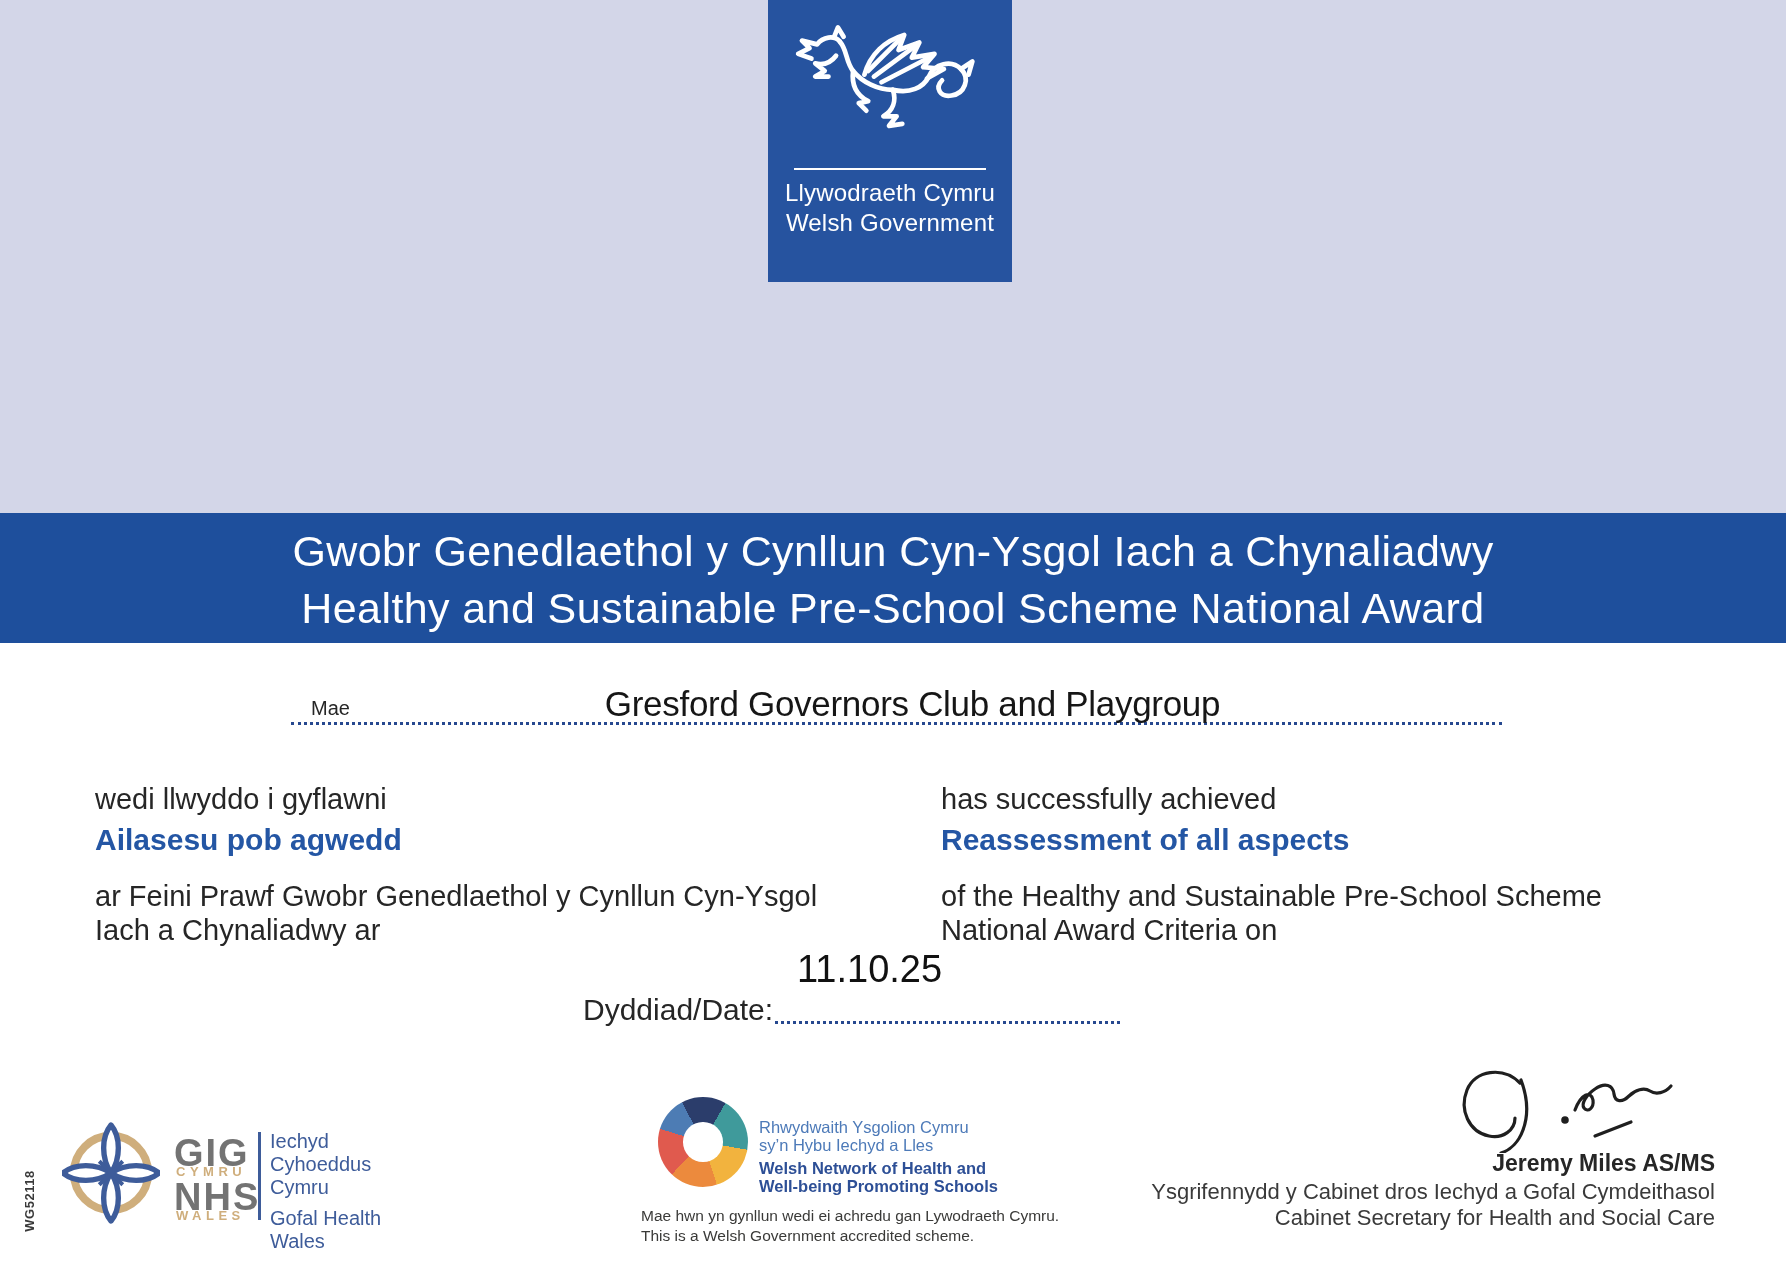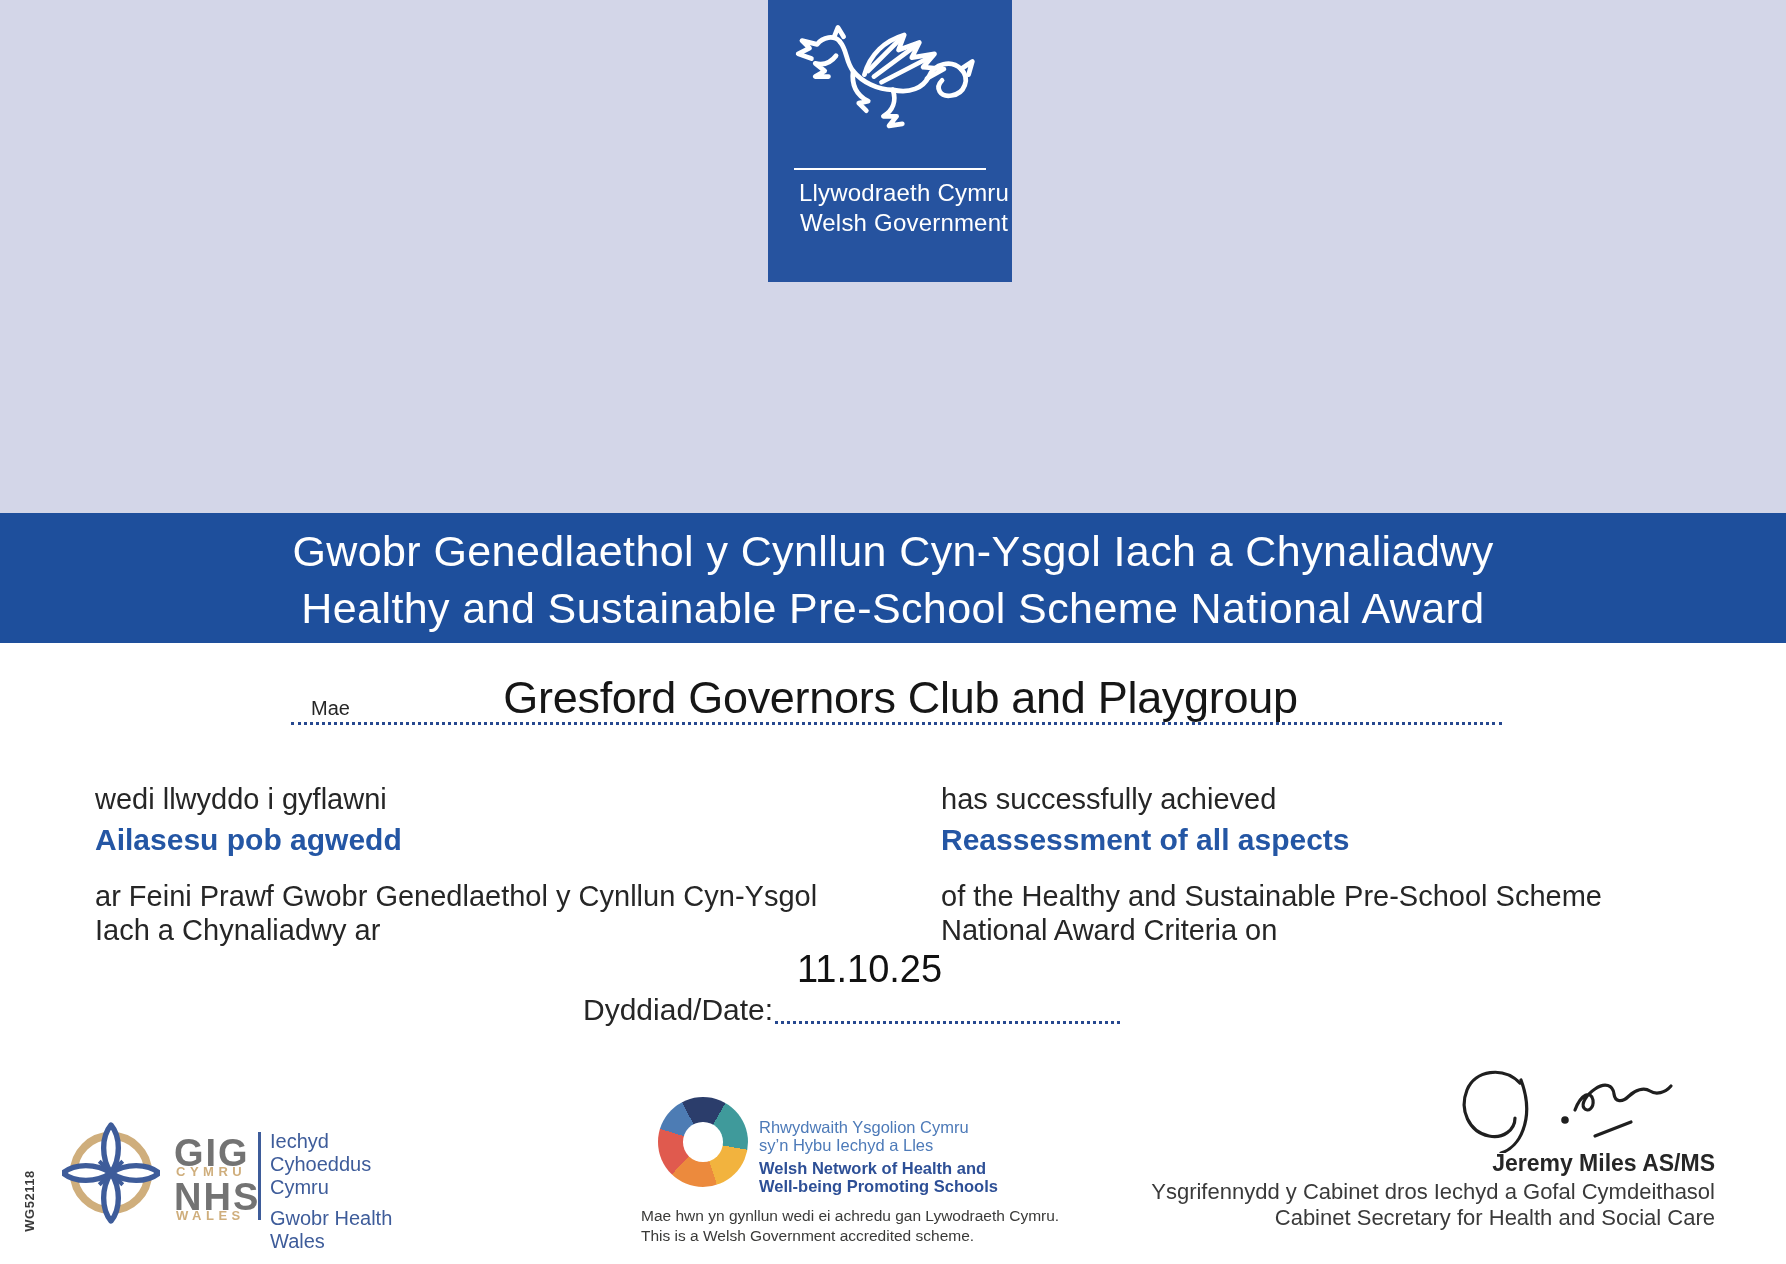--- a/index.html
+++ b/index.html
@@ -6,34 +6,34 @@
   .cert{position:relative;width:1786px;height:1264px;background:#ffffff;
         font-family:"Liberation Sans",sans-serif;overflow:hidden;}
 
   
   .top-band{position:absolute;left:0;top:0;width:1786px;height:513px;background:#d3d6e8;}
 
   
   .wg-box{position:absolute;left:768px;top:0;width:244px;height:282px;background:#26539f;}
   .wg-dragon{position:absolute;left:22px;top:16px;width:200px;height:142px;}
   .wg-divider{position:absolute;left:26px;top:168px;width:192px;height:2px;background:#ffffff;}
-  .wg-name{position:absolute;left:14px;top:178px;width:244px;text-align:center;color:#ffffff;
+  .wg-name{position:absolute;left:0;top:178px;width:244px;text-align:center;color:#ffffff;
            font-size:24px;line-height:30px;letter-spacing:0.2px;}
 
   
   .banner{position:absolute;left:0;top:513px;width:1786px;height:130px;background:#1e4f9c;
           color:#ffffff;text-align:center;box-sizing:border-box;padding-top:10px;}
   .banner-line{font-size:43px;line-height:57px;font-weight:400;letter-spacing:0.4px;}
 
   
   .name-line{position:absolute;left:291px;top:686px;width:1211px;height:36px;
              border-bottom:3px dotted #26488f;}
   .mae{position:absolute;left:20px;bottom:2px;font-size:20px;color:#262626;}
-  .recipient-name{position:absolute;left:4px;bottom:-2px;width:100%;text-align:center;
-                  font-size:45px;color:#161616;letter-spacing:-0.3px;}
+  .recipient-name{position:absolute;left:16px;bottom:-2px;width:100%;text-align:center;
+                  font-size:35px;color:#161616;letter-spacing:-0.3px;}
 
   
   .stmt{position:absolute;top:783px;width:740px;}
   .stmt-cy{left:95px;} .stmt-en{left:941px;}
   .s-line1{position:absolute;top:0;left:0;font-size:29px;color:#262626;white-space:nowrap;}
   .s-highlight{position:absolute;top:40px;left:0;font-size:30px;font-weight:700;color:#2456a4;white-space:nowrap;text-align:center;}
   .s-body{position:absolute;top:96px;left:0;font-size:29px;line-height:34px;color:#262626;white-space:nowrap;}
 
   
   .date-label{position:absolute;left:583px;top:993px;font-size:30px;color:#262626;}
@@ -156,21 +156,21 @@
     <div class="phw-cymru">CYMRU</div>
     <div class="phw-nhs">NHS</div>
     <div class="phw-wales">WALES</div>
     <div class="phw-divider"></div>
     <div class="phw-right">
       <div class="grp">
         <div>Iechyd Cyhoeddus</div>
         <div>Cymru</div>
       </div>
       <div class="grp">
-        <div>Gwobr Health</div>
+        <div>Gofal Health</div>
         <div>Wales</div>
       </div>
     </div>
   </div>
 
   <div class="network">
     <div class="swirl"></div>
     <div class="net-text">
       <div class="net-cy">
         <div>Rhwydwaith Ysgolion Cymru</div>

